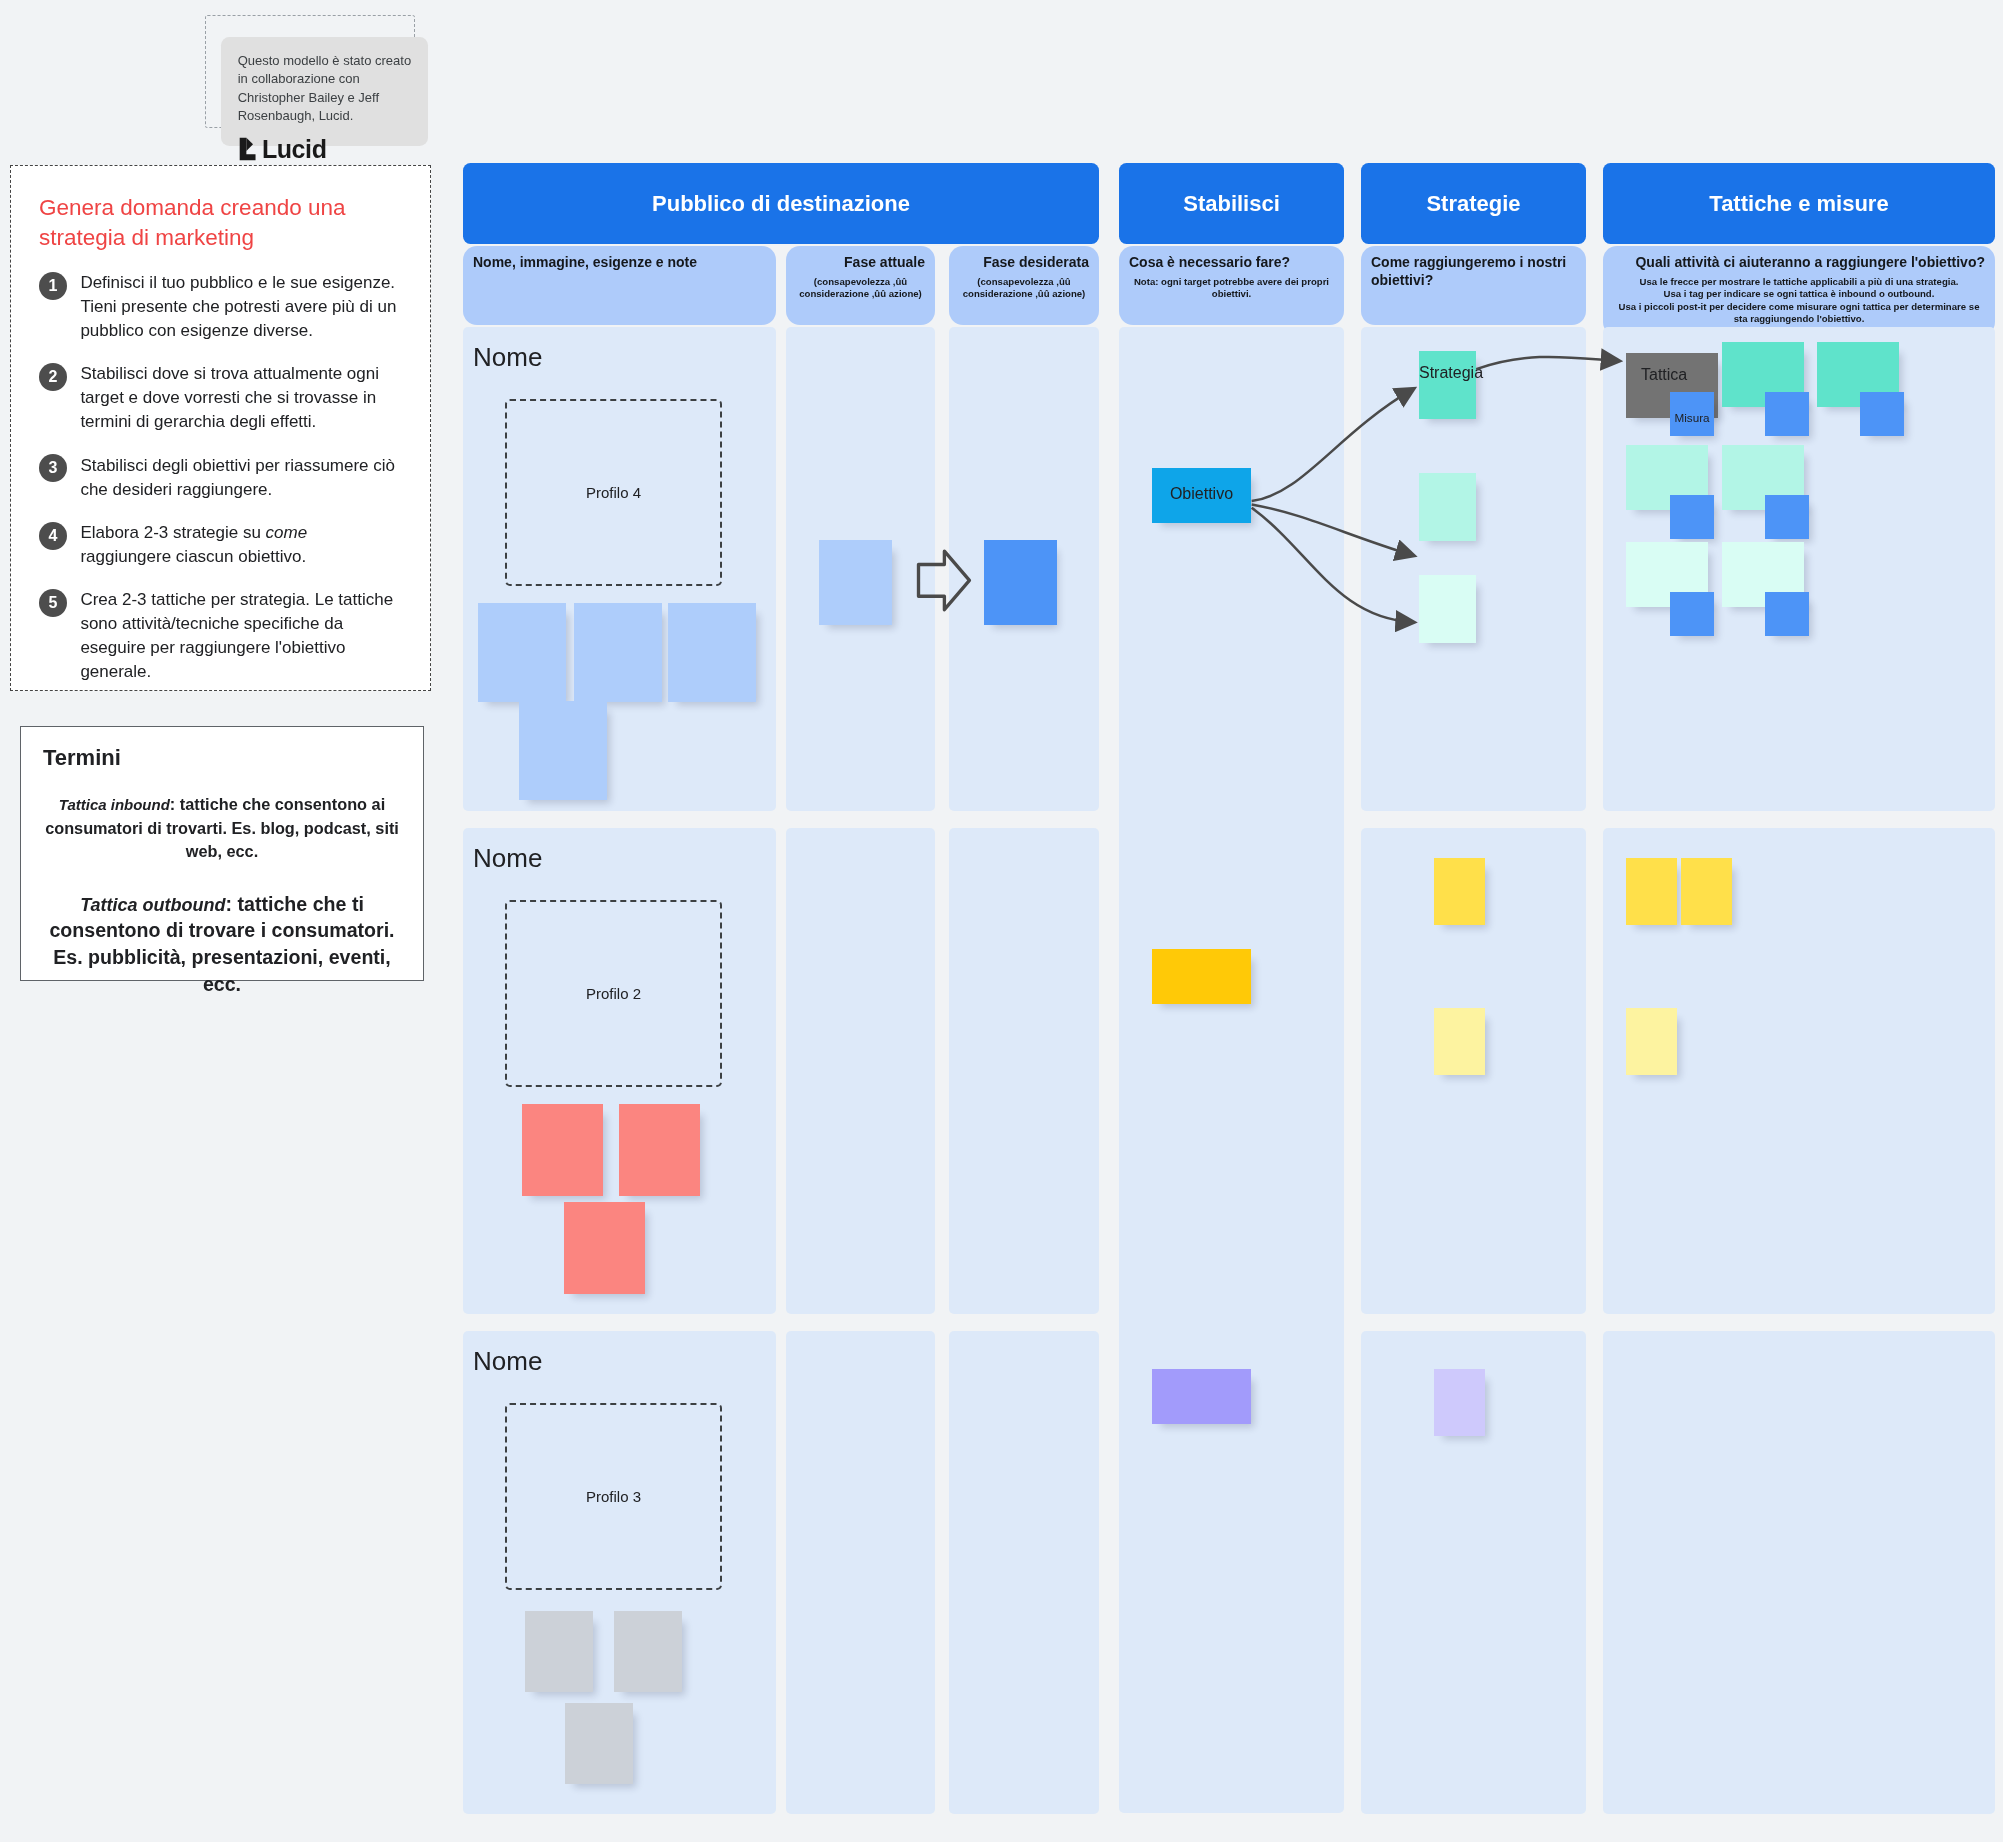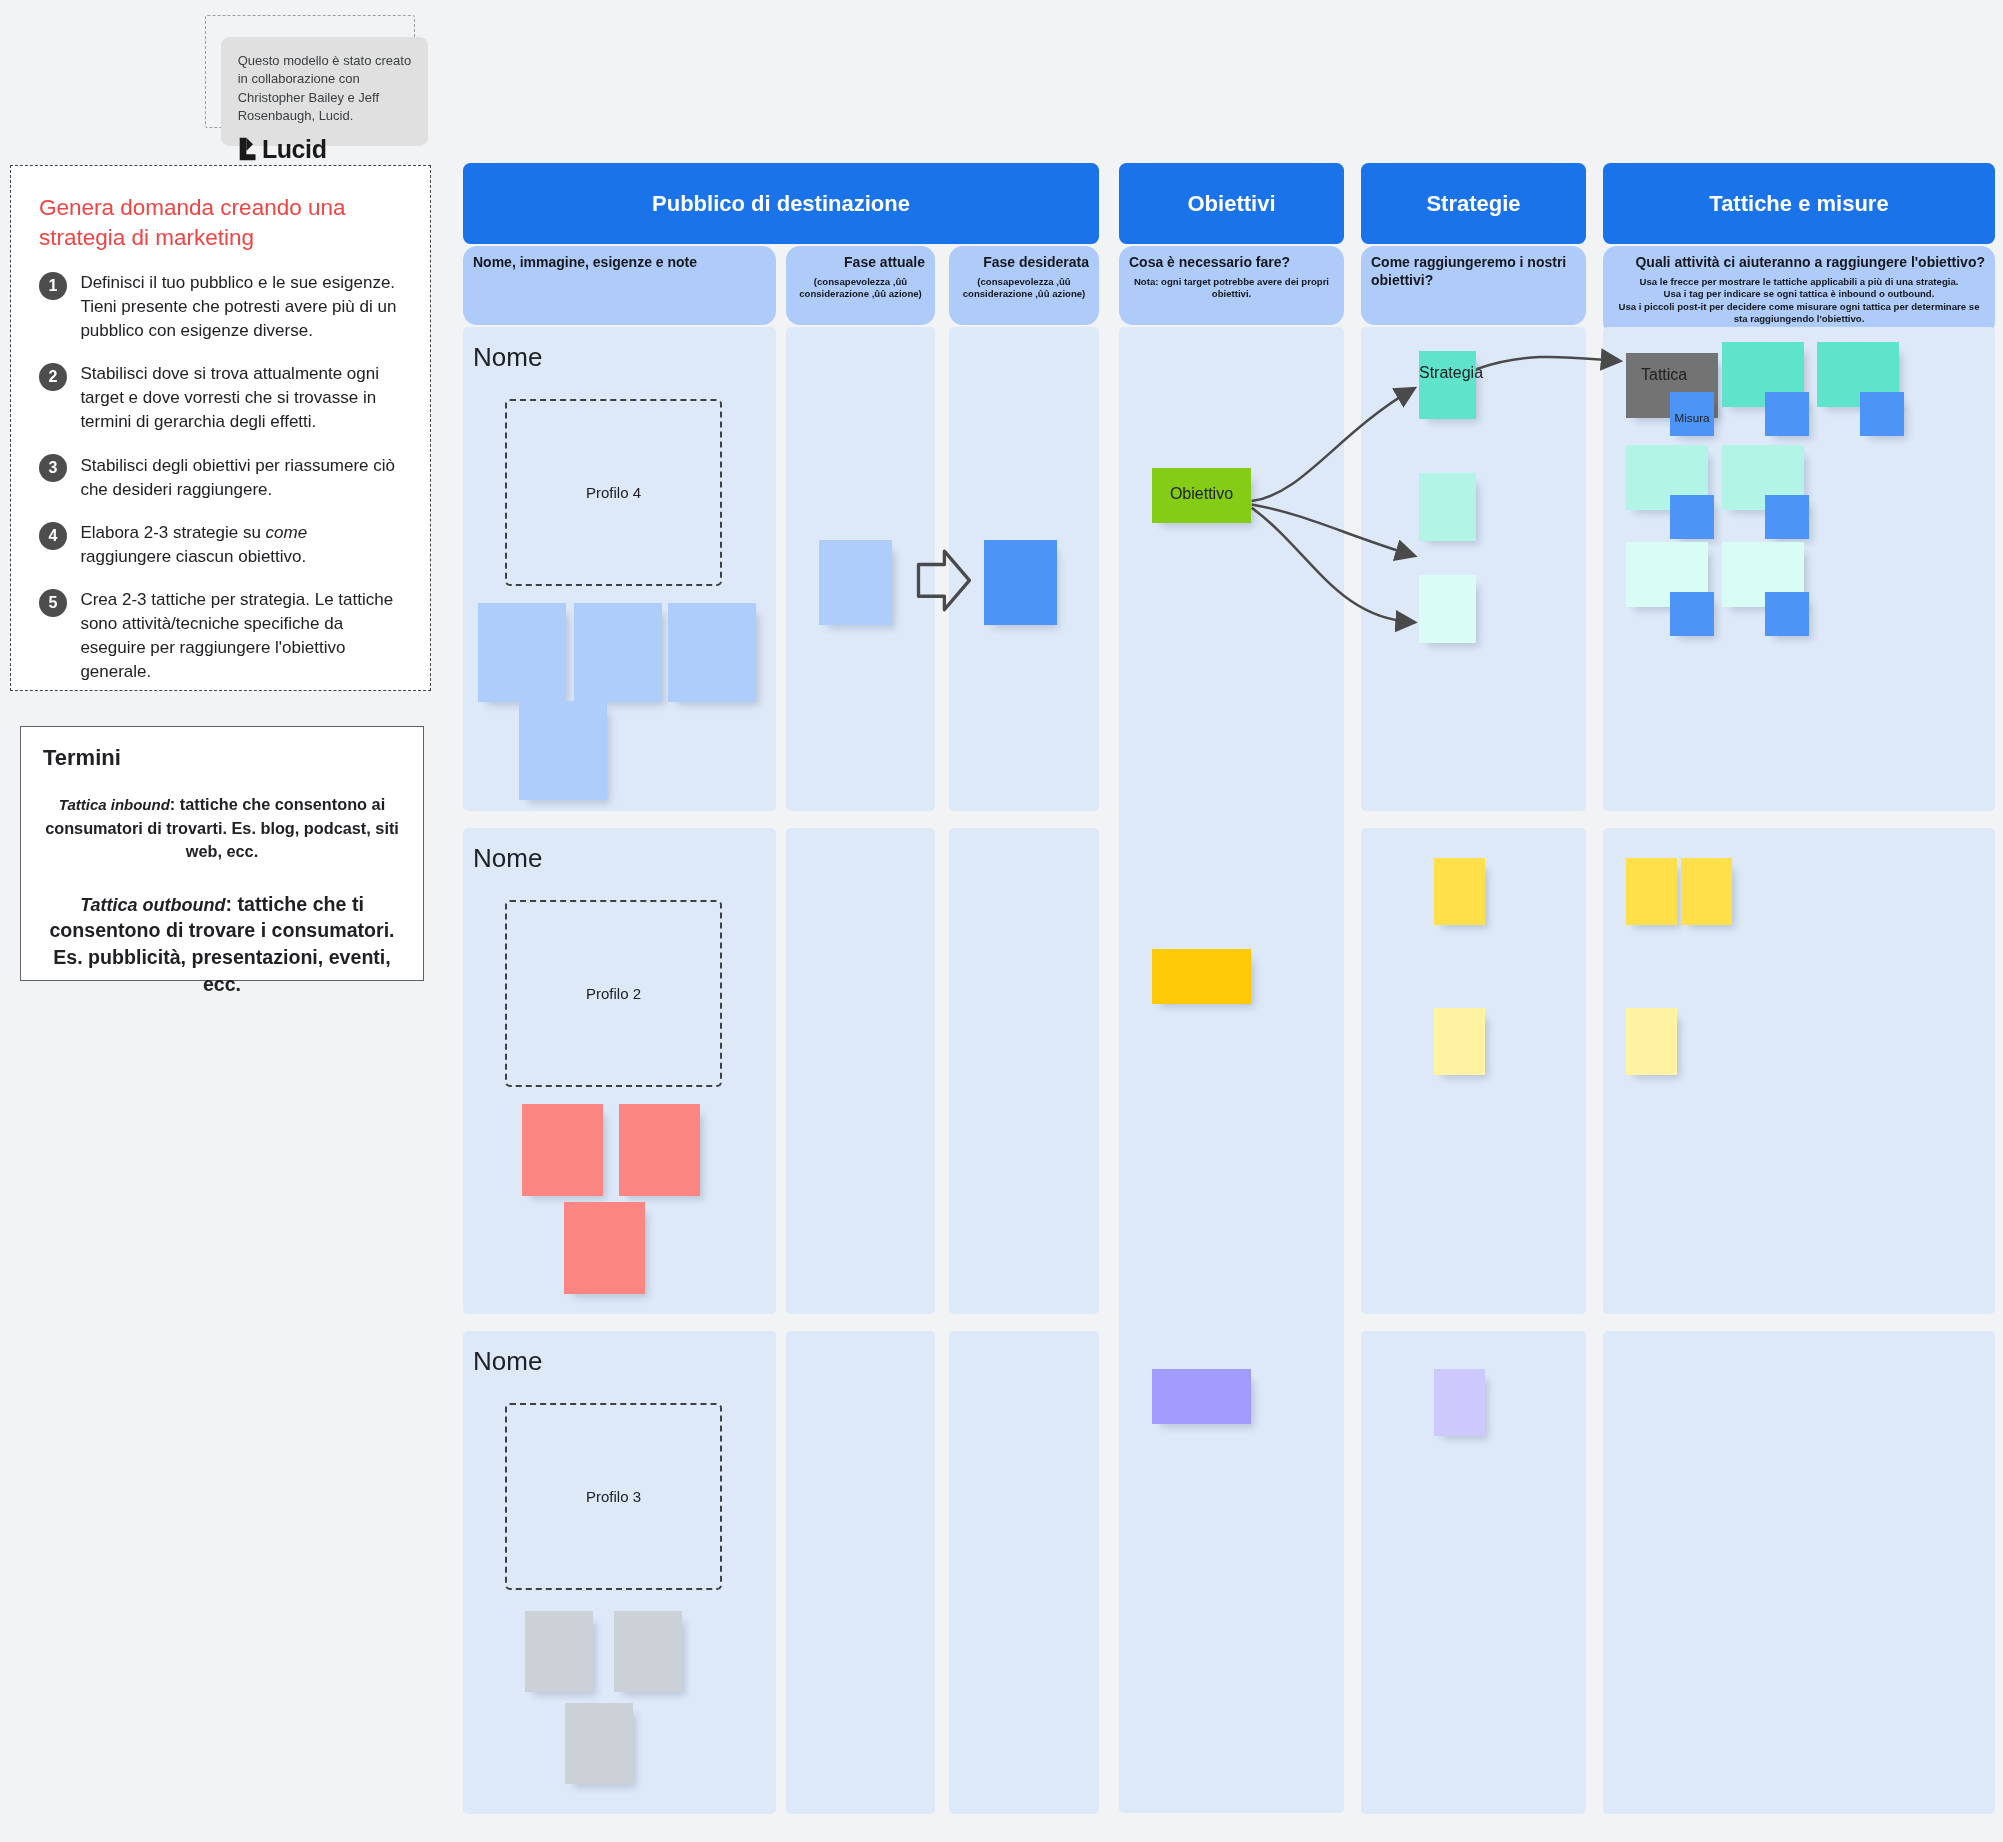--- a/index.html
+++ b/index.html
@@ -143,21 +143,21 @@
   <div id="term-out">
     <span class="term-lbl">Tattica outbound</span><span>: tattiche che ti consentono di trovare i consumatori. Es. pubblicità, presentazioni, eventi, ecc.</span>
   </div>
 </div>
 
 <div id="board-root">
     <div class="colhead abs" style="left: 463px; top: 163px; width: 636px; height: 81px;">
       <span>Pubblico di destinazione</span>
     </div>
     <div class="colhead abs" style="left: 1119px; top: 163px; width: 225px; height: 81px;">
-      <span>Obiettivi</span>
+      <span>Stabilisci</span>
     </div>
     <div class="colhead abs" style="left: 1361px; top: 163px; width: 225px; height: 81px;">
       <span>Strategie</span>
     </div>
     <div class="colhead abs" style="left: 1603px; top: 163px; width: 392px; height: 81px;">
       <span>Tattiche e misure</span>
     </div>
     <div class="subhead abs" style="left: 463px; top: 246px; width: 313px; height: 79px;">
       <div class="sub-t">Nome, immagine, esigenze e note</div>
     </div>
@@ -204,21 +204,21 @@
     <div class="profile" style="left: 505px; top: 1403px; width: 217px; height: 187px;">Profilo 3</div>
     <div class="note abs" style="left: 478px; top: 603px; width: 88px; height: 99px; background: rgb(174, 205, 251);"></div>
     <div class="note abs" style="left: 574px; top: 603px; width: 88px; height: 99px; background: rgb(174, 205, 251);"></div>
     <div class="note abs" style="left: 668px; top: 603px; width: 88px; height: 99px; background: rgb(174, 205, 251);"></div>
     <div class="note abs" style="left: 519px; top: 701px; width: 88px; height: 99px; background: rgb(174, 205, 251);"></div>
     <div class="note abs" style="left: 819px; top: 540px; width: 73px; height: 85px; background: rgb(174, 205, 251);"></div>
     <div class="note abs" style="left: 984px; top: 540px; width: 73px; height: 85px; background: rgb(77, 148, 247);"></div>
     <svg class="arrows" width="2004" height="1843" style="left: 0px; top: 0px;" viewBox="0 0 2400 2207">
       <path d="M1100 676 L1131 676 L1131 660 L1161 695 L1131 730 L1131 714 L1100 714 Z" fill="none" stroke="#4a4a4a" stroke-width="4" stroke-linejoin="round"></path>
     </svg>
-    <div class="note abs" style="left: 1152px; top: 468px; width: 99px; height: 55px; background: #84cc16;">
+    <div class="note abs" style="left: 1152px; top: 468px; width: 99px; height: 55px; background: #0ea5e9;">
       <span class="note-lbl " style="top: 16.7px;">Obiettivo</span>
     </div>
     <div class="note abs" style="left: 1419px; top: 351px; width: 57px; height: 68px; background: rgb(95, 227, 203);">
       <span class="note-lbl ">Strategia</span>
     </div>
     <div class="note abs" style="left: 1419px; top: 473px; width: 57px; height: 68px; background: rgb(178, 245, 230);"></div>
     <div class="note abs" style="left: 1419px; top: 575px; width: 57px; height: 68px; background: rgb(217, 253, 244);"></div>
     <div class="note abs" style="left: 1626px; top: 342px; width: 92px; height: 65px; background: #737373; margin-top: 11px;">
       <span class="note-lbl left">Tattica</span>
     </div>

